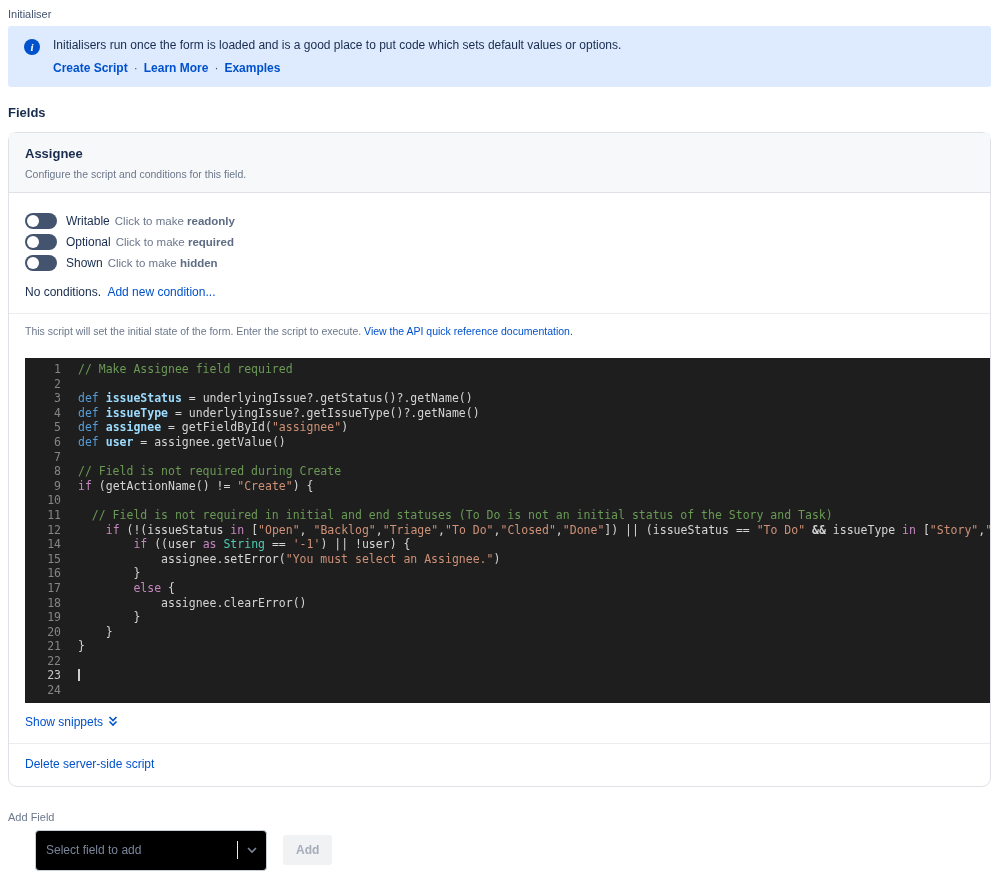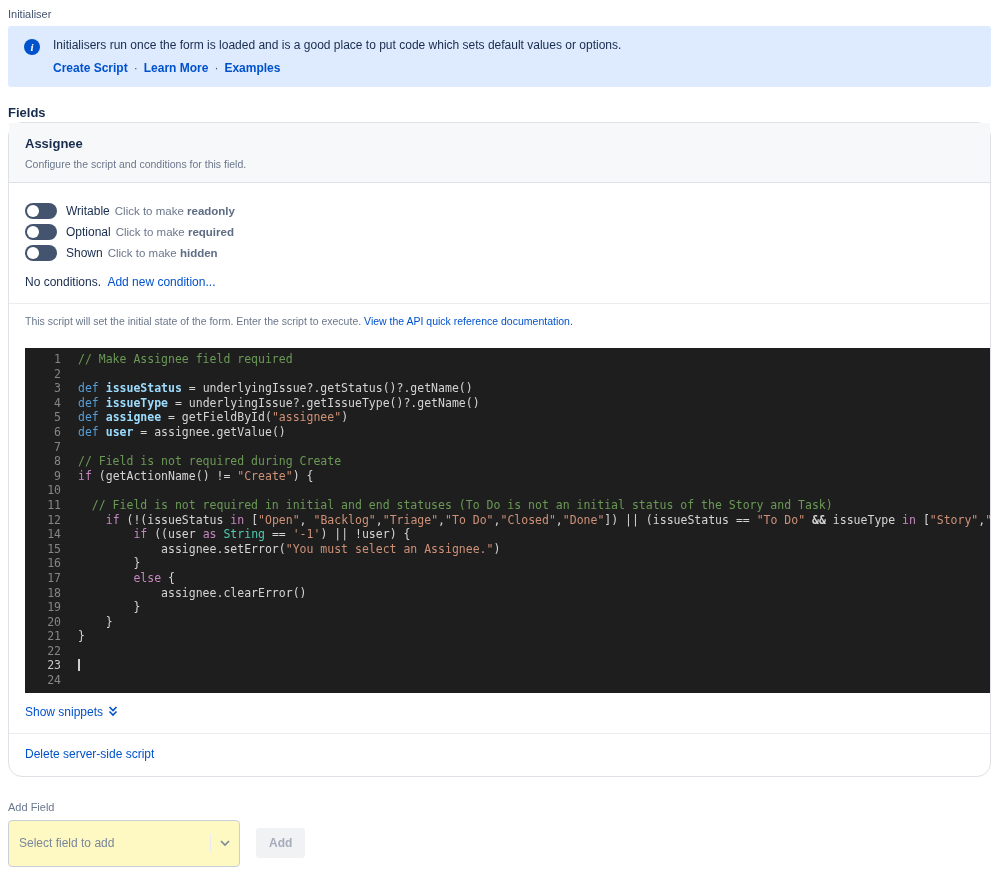--- a/index.html
+++ b/index.html
@@ -23,21 +23,21 @@
     margin-top:1px;
   }
   .banner-body { display:flex; flex-direction:column; gap:9px; }
   .banner-text { color:#172B4D; }
   .banner-links { display:flex; align-items:center; gap:6px; font-weight:bold; }
   .banner-links .sep { color:#42526E; font-weight:normal; }
 
   .fields-heading { margin-top:18px; font-size:13px; font-weight:bold; color:#172B4D; }
 
   
-  .panel { border:1px solid #DFE1E6; border-radius:14px; margin-top:2px; background:#fff; }
+  .panel { border:1px solid #DFE1E6; border-radius:9px; margin-top:12px; background:#fff; }
   .panel-header { background:#F7F8F9; border-bottom:1px solid #DFE1E6; padding:13px 16px 12px; }
   .panel-title { font-size:13px; font-weight:bold; }
   .panel-subtitle { margin-top:7px; font-size:10.5px; color:#6B778C; }
 
   .section-toggles { padding:20px 16px 14px; }
   .toggle-row { display:flex; align-items:center; margin-bottom:5px; height:16px; }
   .toggle { width:32px; height:16px; border-radius:8px; background:#44546F; position:relative; cursor:pointer; flex-shrink:0; }
   .toggle .knob { position:absolute; left:2px; top:2px; width:12px; height:12px; border-radius:50%; background:#fff; }
   .toggle-label { margin-left:9px; color:#172B4D; }
   .toggle-hint { margin-left:5px; font-size:11.5px; color:#6B778C; }
@@ -66,22 +66,22 @@
 
   .show-snippets { padding:12px 16px 14px; display:flex; align-items:flex-start; gap:5px; }
   .show-snippets a { display:flex; align-items:center; gap:5px; }
 
   .section-delete { border-top:1px solid #EBECF0; padding:13px 16px 15px; }
 
   
   .add-field-label { margin-top:24px; font-size:11px; color:#6B778C; }
   .add-field-row { margin-top:7px; display:flex; align-items:center; }
   .select {
-    width:232px; height:47px; border:1px solid #C9CFD6; border-radius:4px; background:#fef9c3;
-    display:flex; align-items:center; justify-content:space-between; padding:0 8px 0 10px; cursor:pointer;
+    width:232px; height:41px; border:1px solid #C9CFD6; border-radius:4px; background:#000000;
+    display:flex; align-items:center; justify-content:space-between; padding:0 8px 0 10px; cursor:pointer;margin-left:27px;
   }
   .select-placeholder { color:#7A869A; }
   .select-chevron { display:flex; align-items:center; padding-left:8px; border-left:1px solid #EBECF0; height:18px; }
   .add-button {
     margin-left:16px; height:30px; padding:0 13px; border:none; border-radius:3px;
     background:#F1F2F4; color:#A5ADBA; font-family:"Liberation Sans", sans-serif; font-size:12px; font-weight:bold;
   }
 </style>
 </head>
 <body>

